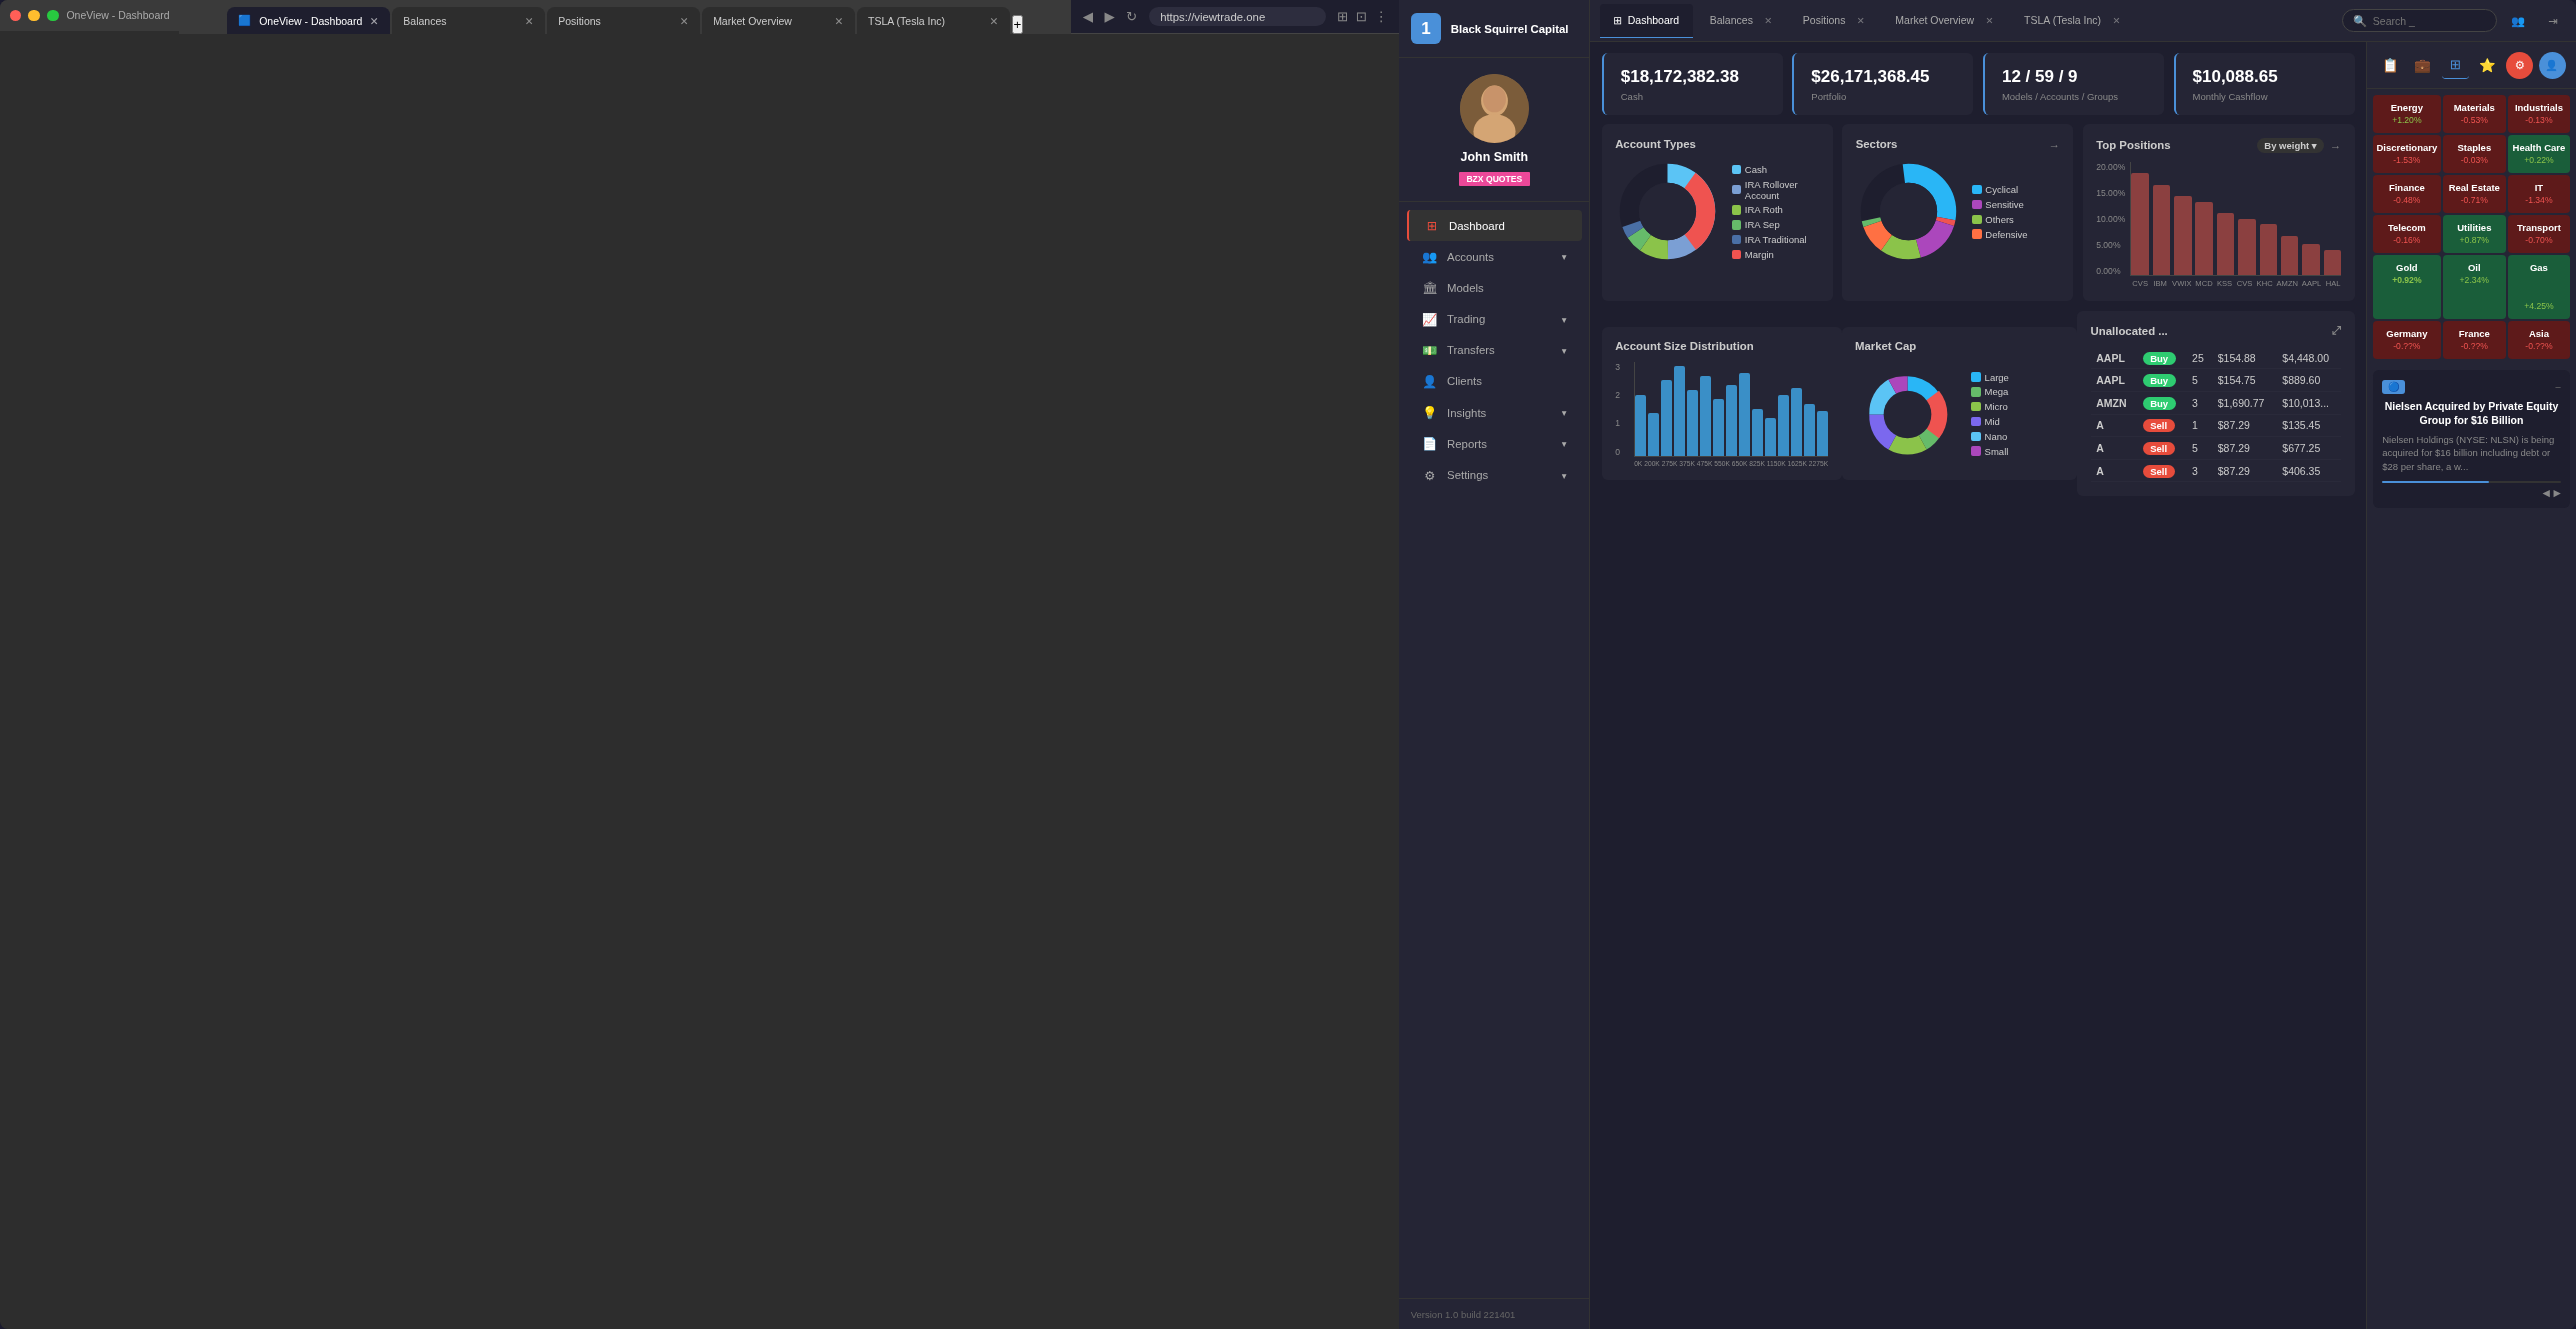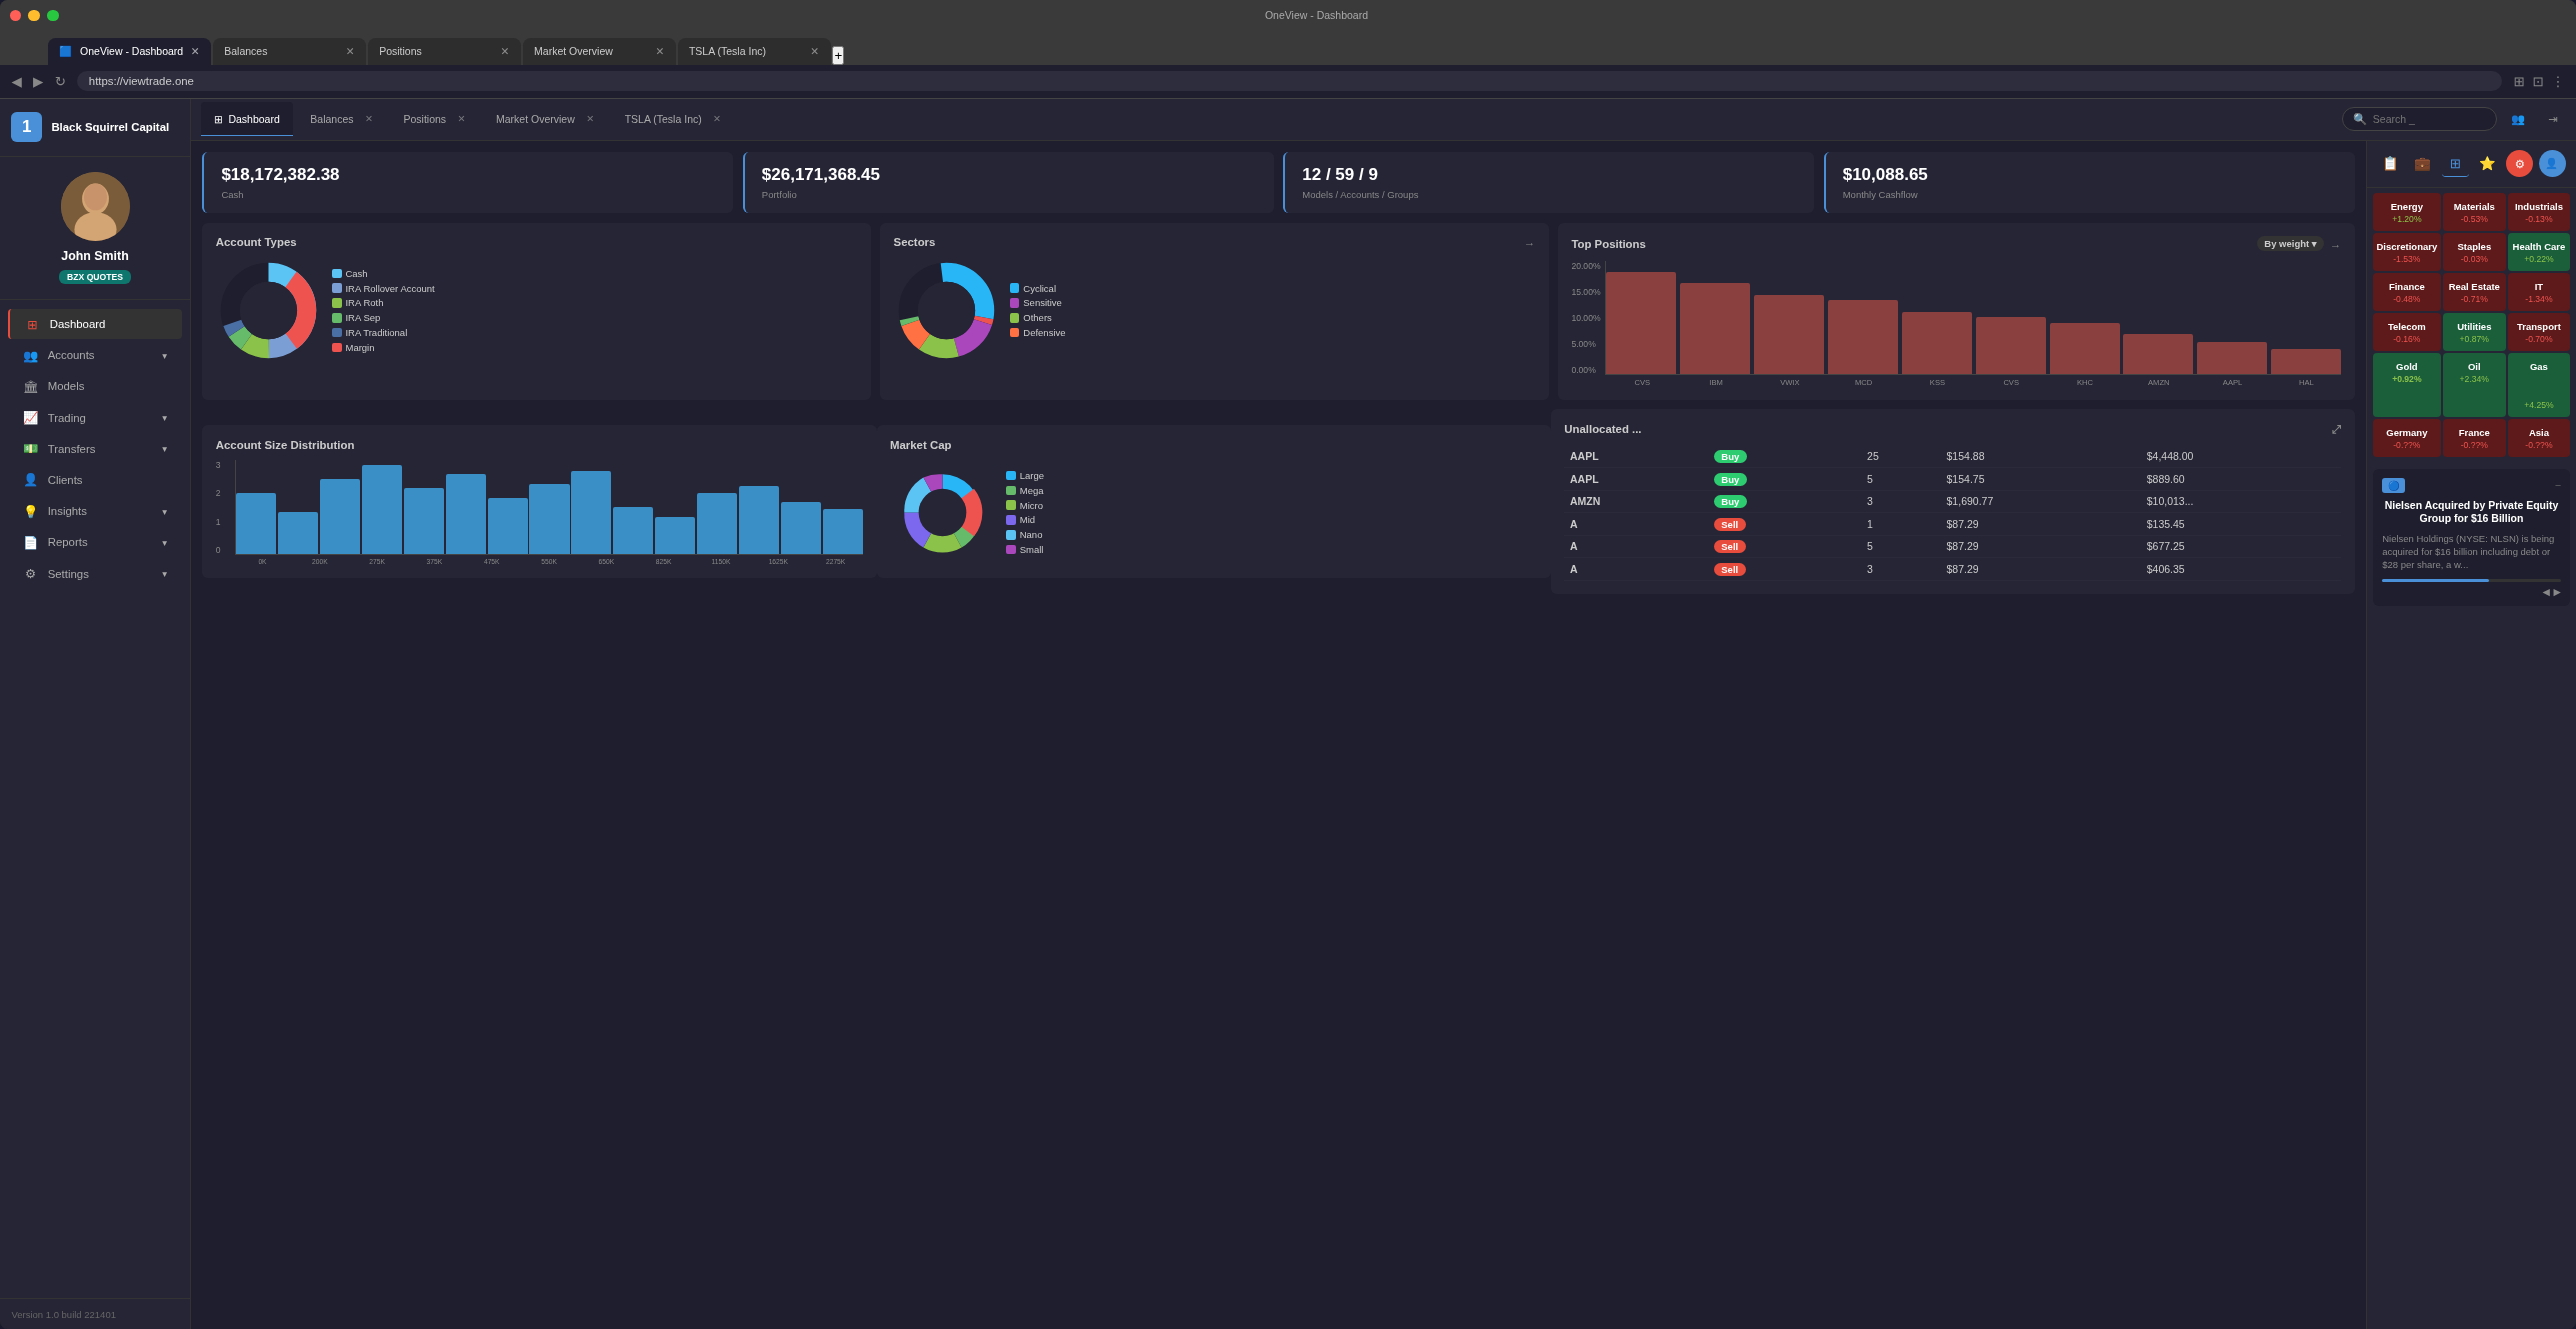--- a/index.html
+++ b/index.html
@@ -1,19 +1,19 @@
 <!DOCTYPE html>
 <html><head>
   <meta charset="utf-8">
   <style>
     * { box-sizing: border-box; margin: 0; padding: 0; }
     body { background: #1a1a2e; font-family: -apple-system, BlinkMacSystemFont, 'Segoe UI', sans-serif; font-size: 11.4px; color: #ccc; overflow: hidden; }
 
     
-    .browser-chrome { background: #2d2d2d; border-radius: 7.6px; overflow: hidden; width: 100%; height: 100vh; display: flex; flex-direction: column; }
+    .browser-chrome { background: #2d2d2d; border-radius: 7.6px; overflow: hidden; width: 100%; height: 100vh; display: flex; flex-direction: row; }
     .browser-titlebar { background: #3a3a3a; height: 30.5px; display: flex; align-items: center; padding: 0 9.5px; gap: 7.6px; }
     .traffic-light { width: 11.4px; height: 11.4px; border-radius: 50%; }
     .tl-red { background: #ff5f57; }
     .tl-yellow { background: #ffbd2e; }
     .tl-green { background: #28c940; }
     .browser-tab-bar { background: #3a3a3a; height: 34px; display: flex; align-items: flex-end; padding: 0 48px 0 48px; gap: 1.9px; }
     .browser-tab { background: #2d2d2d; border-radius: 7.6px 7.6px 0 0; padding: 0 11.4px; height: 27px; display: flex; align-items: center; gap: 7.6px; font-size: 10.5px; color: #ccc; min-width: 153px; }
     .browser-tab.active { background: #1e1e2e; color: #fff; }
     .browser-tab .tab-close { margin-left: auto; cursor: pointer; opacity: 0.6; }
     .browser-addressbar { background: #1e1e2e; height: 34px; display: flex; align-items: center; padding: 0 11.4px; gap: 11.4px; border-bottom: 1px solid #444; }
@@ -25,21 +25,21 @@
     .app-container { display: flex; flex: 1; overflow: hidden; background: #1e1e2e; }
 
     
     .sidebar { width: 191px; background: #252535; display: flex; flex-direction: column; border-right: 1px solid #333; flex-shrink: 0; }
     .sidebar-header { padding: 13.4px 11.4px; display: flex; align-items: center; gap: 9.5px; border-bottom: 1px solid #333; }
     .sidebar-logo { width: 30.5px; height: 30.5px; background: #4a90d9; border-radius: 5.7px; display: flex; align-items: center; justify-content: center; color: #fff; font-weight: bold; font-size: 17px; }
     .sidebar-title { font-size: 11.4px; font-weight: 600; color: #fff; }
     .sidebar-profile { padding: 15.3px 11.4px; display: flex; flex-direction: column; align-items: center; gap: 7.6px; border-bottom: 1px solid #333; }
     .avatar { width: 69px; height: 69px; border-radius: 50%; background: linear-gradient(135deg, #8B6F47, #6B4F3A); overflow: hidden; display: flex; align-items: center; justify-content: center; font-size: 27px; }
     .profile-name { color: #fff; font-weight: 600; font-size: 12.4px; }
-    .profile-badge { background: #0f766e; color: #fff; font-size: 8.6px; padding: 1.9px 7.6px; border-radius: 6px; font-weight: 600; text-align: center; }
+    .profile-badge { background: #ec4899; color: #fff; font-size: 8.6px; padding: 1.9px 7.6px; border-radius: 1px; font-weight: 600; text-align: center; }
     .sidebar-nav { flex: 1; padding: 7.6px 0; overflow-y: auto; }
     .nav-item { display: flex; align-items: center; padding: 7.6px 15.3px; gap: 9.5px; cursor: pointer; border-radius: 3.8px; margin: 1px 7.6px; color: #aaa; font-size: 11.4px; }
     .nav-item.active { background: #333; color: #fff; border-left: 2.9px solid #e74c3c; }
     .nav-item .nav-icon { width: 15.3px; text-align: center; font-size: 12.4px; }
     .nav-item .nav-arrow { margin-left: auto; font-size: 9.5px; }
     .nav-item.active .nav-icon { color: #e74c3c; }
     .sidebar-footer { padding: 9.5px 11.4px; border-top: 1px solid #333; font-size: 9.5px; color: #666; }
 
     
     .main-content { flex: 1; display: flex; flex-direction: column; overflow: hidden; }

